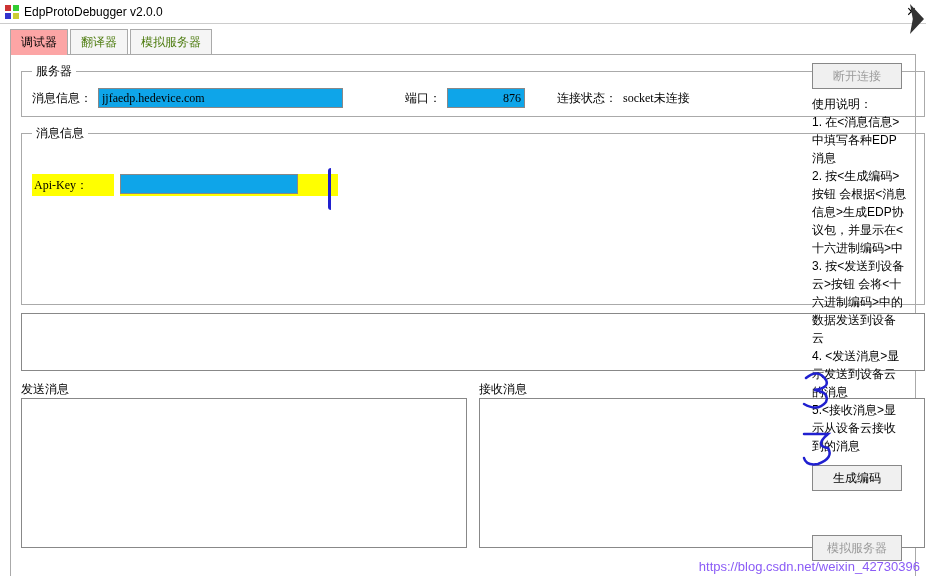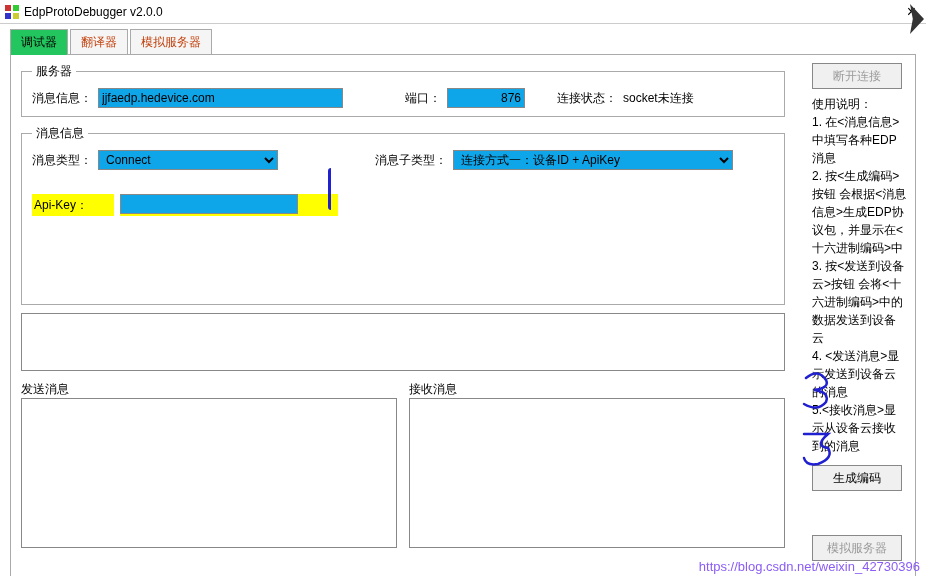--- a/index.html
+++ b/index.html
@@ -3,38 +3,38 @@
   <meta charset="utf-8">
   <style>
     * { box-sizing: border-box; margin: 0; padding: 0; }
     body { font-family: "Microsoft YaHei", SimSun, Arial, sans-serif; font-size: 12px; background: #fff; width: 926px; height: 576px; position: relative; overflow: hidden; }
     .titlebar { height: 24px; border-bottom: 1px solid #ccc; display: flex; align-items: center; padding: 0 4px; justify-content: space-between; }
     .titlebar-left { display: flex; align-items: center; gap: 4px; }
     .title-icon { width: 16px; height: 16px; display: inline-block; }
     .close-btn { font-size: 16px; padding: 0 6px; cursor: pointer; }
     .tabs { display: flex; padding: 4px 10px 0; }
     .tab { padding: 4px 10px; border: 1px solid #aaa; border-bottom: none; background: #fff; margin-right: 2px; cursor: pointer; position: relative; top: 1px; }
-    .tab.active { background: #22c55e; z-index: 2; }
-    .tab.inactive { background: #f5f5f5; color: #c2410c; }
+    .tab.active { background: #fca5a5; z-index: 2; }
+    .tab.inactive { background: #f5f5f5; color: #4d7c0f; }
     .tab-content { border: 1px solid #aaa; margin: 0 10px 10px; padding: 8px; height: 530px; position: relative; }
     fieldset { border: 1px solid #aaa; margin-bottom: 8px; padding: 8px 10px; }
     legend { padding: 0 4px; }
     .row { display: flex; align-items: center; gap: 6px; }
     label.field-label { display: inline-block; }
     input[type=text], select { border: 1px solid #888; background: #0ea5e9; height: 20px; font-size: 12px; padding: 1px 3px; font-family: inherit; }
     .server-addr { width: 245px; }
     .port-input { width: 78px; text-align: right; }
     .msg-type { width: 180px; }
     .msg-subtype { width: 280px; }
     .field-input { width: 178px; border: 1px solid #888; height: 20px; }
     .hl { background: #ffff00; display: inline-block; height: 22px; }
     .section-label { margin-top: 6px; }
     textarea { border: 1px solid #888; background: #fff; width: 100%; resize: none; font-family: inherit; font-size: 12px; display: block; }
     .hex-area { height: 58px; }
-    .left-col { position: absolute; left: 10px; top: 8px; width: 764px; }
+    .left-col { position: absolute; left: 10px; top: 8px; width: 904px; font-family: Liberation Serif, serif; }
     .right-col { position: absolute; right: 8px; top: 8px; width: 95px; }
     .btn { border: 1px solid #888; background: #f0f0f0; width: 90px; height: 26px; font-size: 12px; cursor: pointer; display: block; font-family: inherit; }
     .btn[disabled] { color: #9a9a9a; cursor: default; }
     .instructions { line-height: 1.5; font-size: 12px; margin-top: 6px; margin-bottom: 10px; }
     .msg-cols { display: flex; gap: 12px; margin-top: 4px; }
     .msg-col { flex: 1; }
     .msg-area { height: 150px; }
     .watermark { position: absolute; right: 6px; bottom: 2px; color: #8b5cf6; font-size: 13px; z-index: 5; }
     .annot { position: absolute; color: #2020d0; font-family: "Comic Sans MS", cursive; font-size: 26px; z-index: 4; pointer-events: none; }
     .annot-line { position: absolute; width: 6px; height: 42px; border-left: 3px solid #2020d0; border-radius: 3px; z-index: 4; pointer-events: none; }
@@ -78,31 +78,20 @@
         <label class="field-label">端口：</label>
         <input type="text" class="port-input" value="876" style="">
         <span style="width:20px"></span>
         <label class="field-label">连接状态：</label>
         <span>socket未连接</span>
       </div>
     </fieldset>
 
     <fieldset style="height:180px;">
       <legend>消息信息</legend>
-      <div class="row" style="margin-bottom:20px;">
-        <label class="field-label" style="width:60px">消息类型：</label>
-        <select class="msg-type">
-          <option>Connect</option>
-        </select>
-        <span style="width:85px"></span>
-        <label class="field-label">消息子类型：</label>
-        <select class="msg-subtype">
-          <option>连接方式一：设备ID + ApiKey</option>
-        </select>
-      </div>
       <div class="row" style="position:relative;margin-top:24px;">
         <span class="hl" style="width:82px; display:flex; align-items:center;">
           <label class="field-label" style="padding-left:2px;">Api-Key：</label>
         </span>
         <span class="hl" style="width:218px; position:relative;">
           <input type="text" class="field-input" style="position: absolute; left: 0px; top: 0px;" value="">
         </span>
       </div>
     </fieldset>
 

